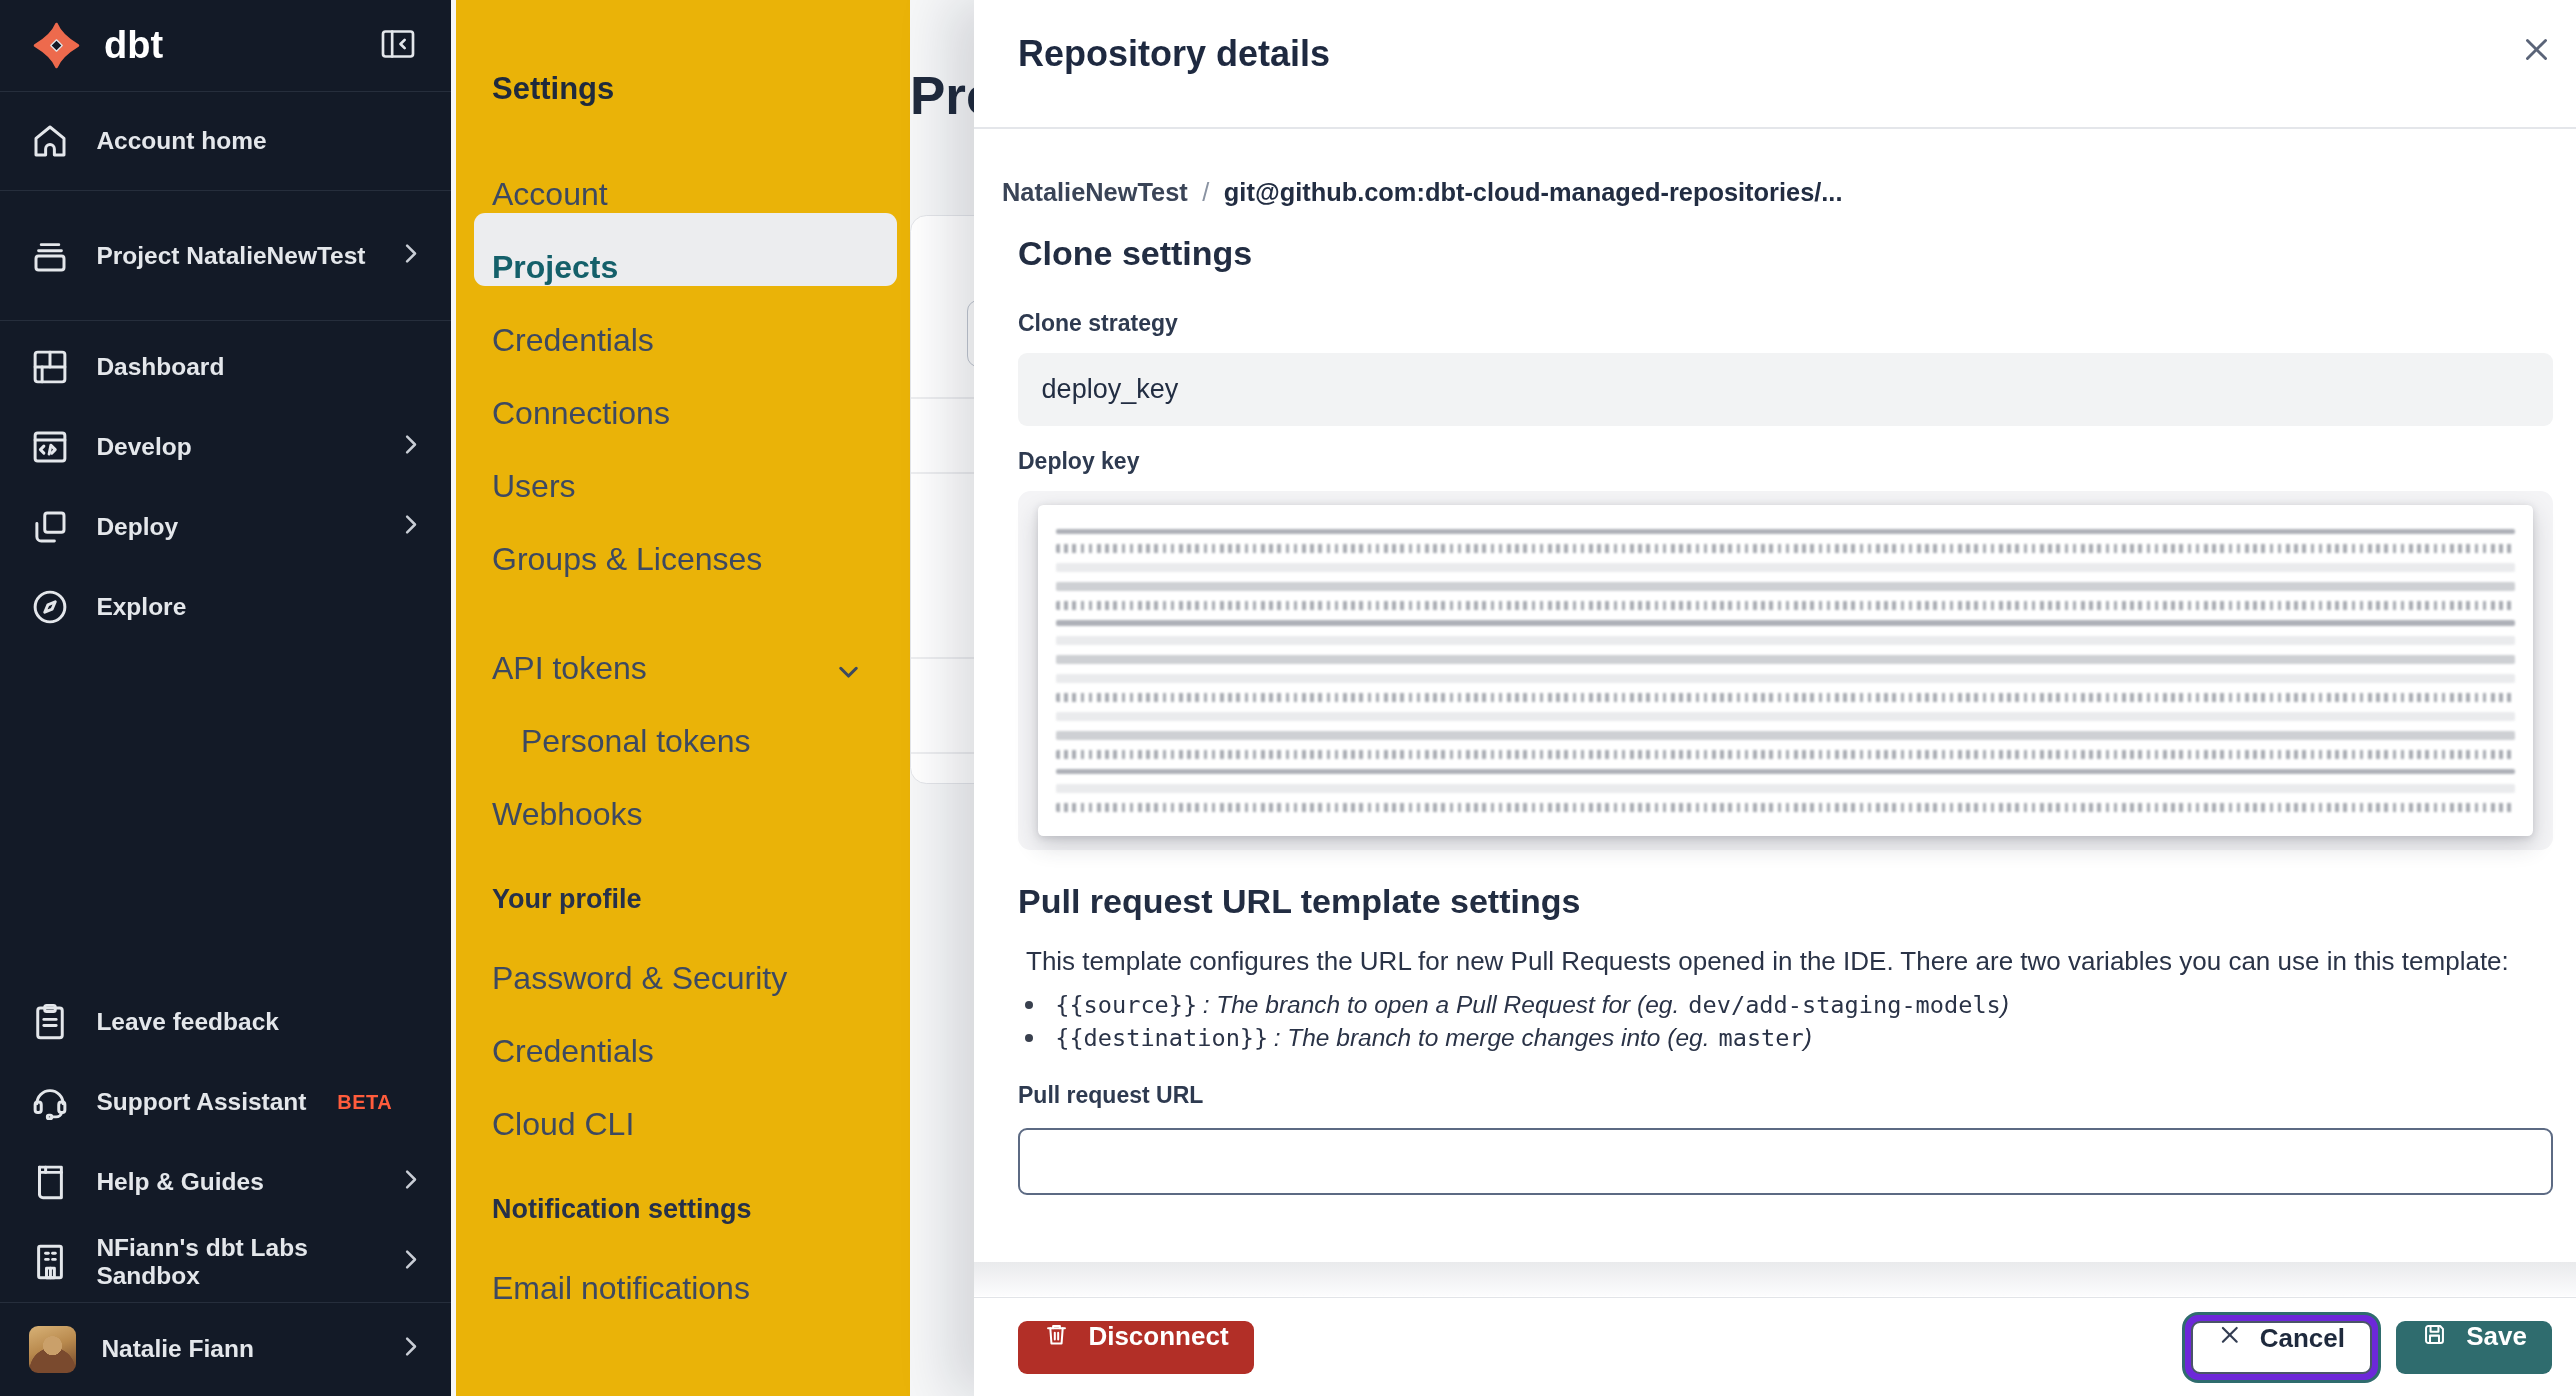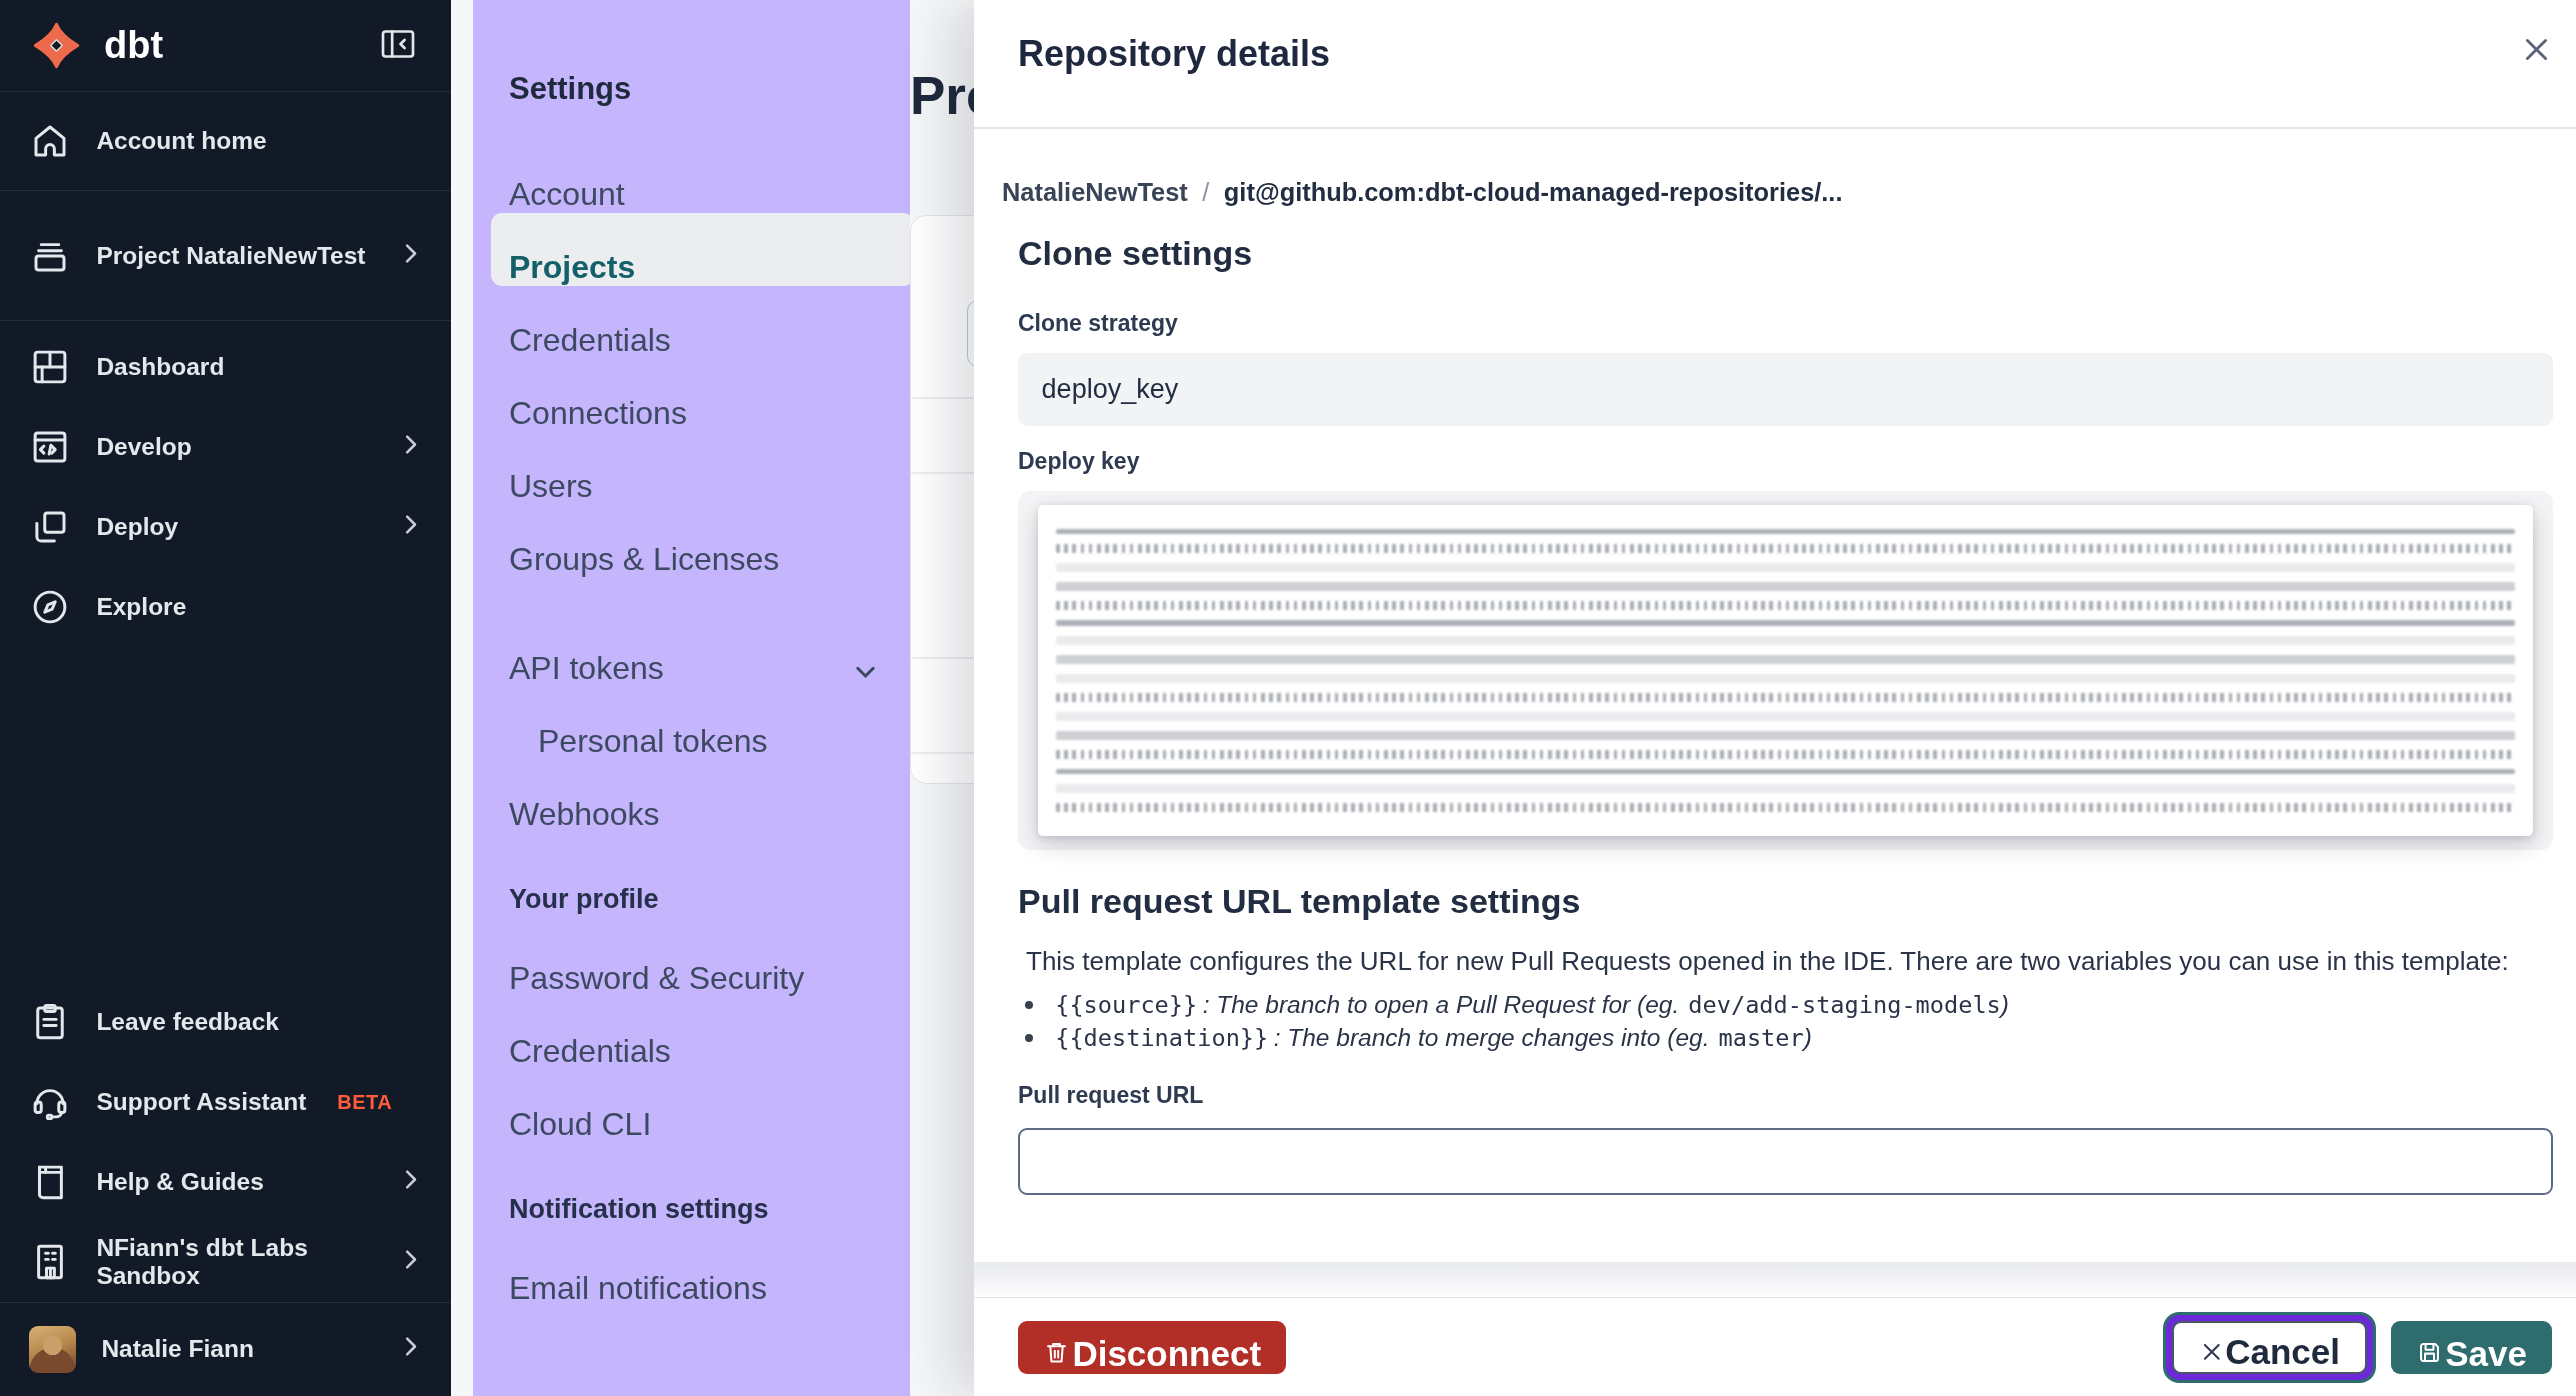--- a/index.html
+++ b/index.html
@@ -33,21 +33,21 @@
   .avatar{width:47px;height:47px;border-radius:9px;flex:none;
     background:
       radial-gradient(circle at 50% 42%, #caa06a 0 26%, transparent 27%),
       radial-gradient(circle at 50% 95%, #7a4a2e 0 45%, transparent 46%),
       linear-gradient(160deg,#d8b277 0%,#b98a4e 45%,#6f4226 100%);}
   .sb-icon{flex:none;display:flex;}
   .sb-icon svg,.collapse-btn svg{stroke:#E4E7EB;fill:none;stroke-width:1.7;stroke-linecap:round;stroke-linejoin:round;}
   .sb-chev svg{stroke:#C9CED6;fill:none;stroke-width:2.2;stroke-linecap:round;stroke-linejoin:round;}
 
   
-  .snav{position:absolute;left:473px;top:0;width:459px;height:1396px;padding:71px 0 0 36px;background:#c4b5fd;}
+  .snav{position:absolute;left:456px;top:0;width:459px;height:1396px;padding:71px 0 0 36px;background:#eab308;}
   .snav-title{font-size:31px;font-weight:700;color:#1F2A3D;margin:0 0 33px 0;}
   .snav-item{height:73px;display:flex;align-items:flex-end;font-size:32px;color:#3D4961;cursor:pointer;}
   .snav-item.selected{margin-left:-18px;width:423px;padding-left:18px;background:#ECEDEF;border-radius:11px;}
   .snav-item.selected span{color:#14606A;font-weight:700;}
   .snav-item.indent{padding-left:29px;}
   .snav-gap{height:36px;}
   .snav-heading{font-size:27px;font-weight:700;color:#25304A;margin:51px 0 9px 0;}
   .snav-chev{margin-left:auto;margin-right:51px;display:flex;}
   .snav-chev svg{stroke:#3D4961;fill:none;stroke-width:2.4;stroke-linecap:round;stroke-linejoin:round;}
 
@@ -98,21 +98,21 @@
   .b-ex{font-family:"DejaVu Sans Mono",monospace;font-size:23.6px;padding-left:9px;}
   .b-sfx{font-style:italic;}
 
   .url-input{position:absolute;left:44px;top:1128px;width:1535px;height:67px;border:2.3px solid #5C6A83;
     border-radius:9px;background:#fff;font-size:26px;padding:0 22px;color:#222D42;outline:none;}
 
   .drawer-footer-grad{position:absolute;left:0;right:0;top:1262px;height:34px;
     background:linear-gradient(#E9EAEC,#FCFCFD);}
   .drawer-footer{position:absolute;left:0;right:0;bottom:0;height:99px;background:#FFFFFF;
     border-top:1.8px solid #E2E4E8;display:flex;align-items:center;padding:0 23.6px 0 44px;}
-  .btn{display:inline-flex;align-items:flex-end;gap:2px;font-size:35px;font-weight:600;border-radius:9px;
+  .btn{display:inline-flex;align-items:flex-start;gap:18px;font-size:26px;font-weight:600;border-radius:9px;
     height:53px;padding:0 25.4px;cursor:pointer;border:none;font-family:inherit;}
   .btn svg{flex:none;}
   .btn-danger{background:#B22F27;color:#fff;}
   .btn-danger svg{stroke:#fff;fill:none;stroke-width:1.8;stroke-linecap:round;stroke-linejoin:round;}
   .cancel-ring{margin-left:auto;border:3.6px solid #2F6C6E;border-radius:16.3px;padding:6px;background:#6d28d9;display:flex;}
   .btn-cancel{background:#fff;color:#1F2A3D;border:2.3px solid #4A5568;font-weight:600;}
   .btn-cancel svg{stroke:#333D52;fill:none;stroke-width:2.2;stroke-linecap:round;}
   .btn-save{background:#2F6C6E;color:#fff;margin-left:14.5px;}
   .btn-save svg{stroke:#fff;fill:none;stroke-width:1.8;stroke-linecap:round;stroke-linejoin:round;}
 </style>

